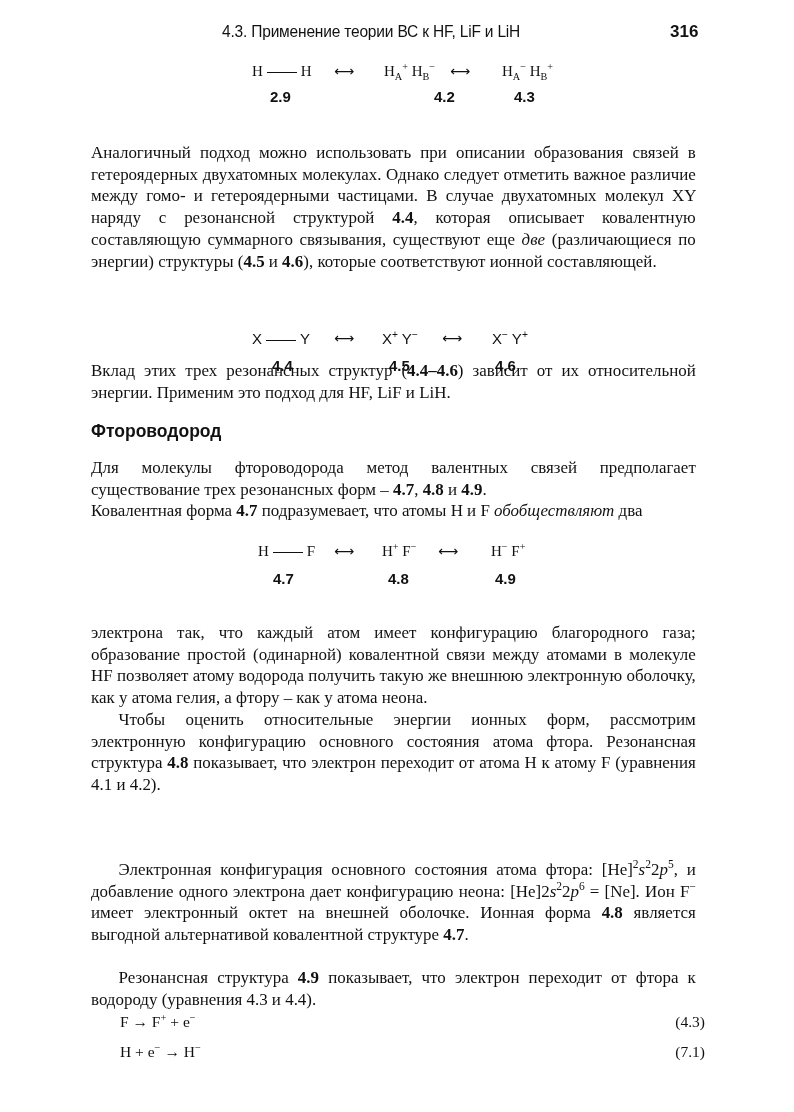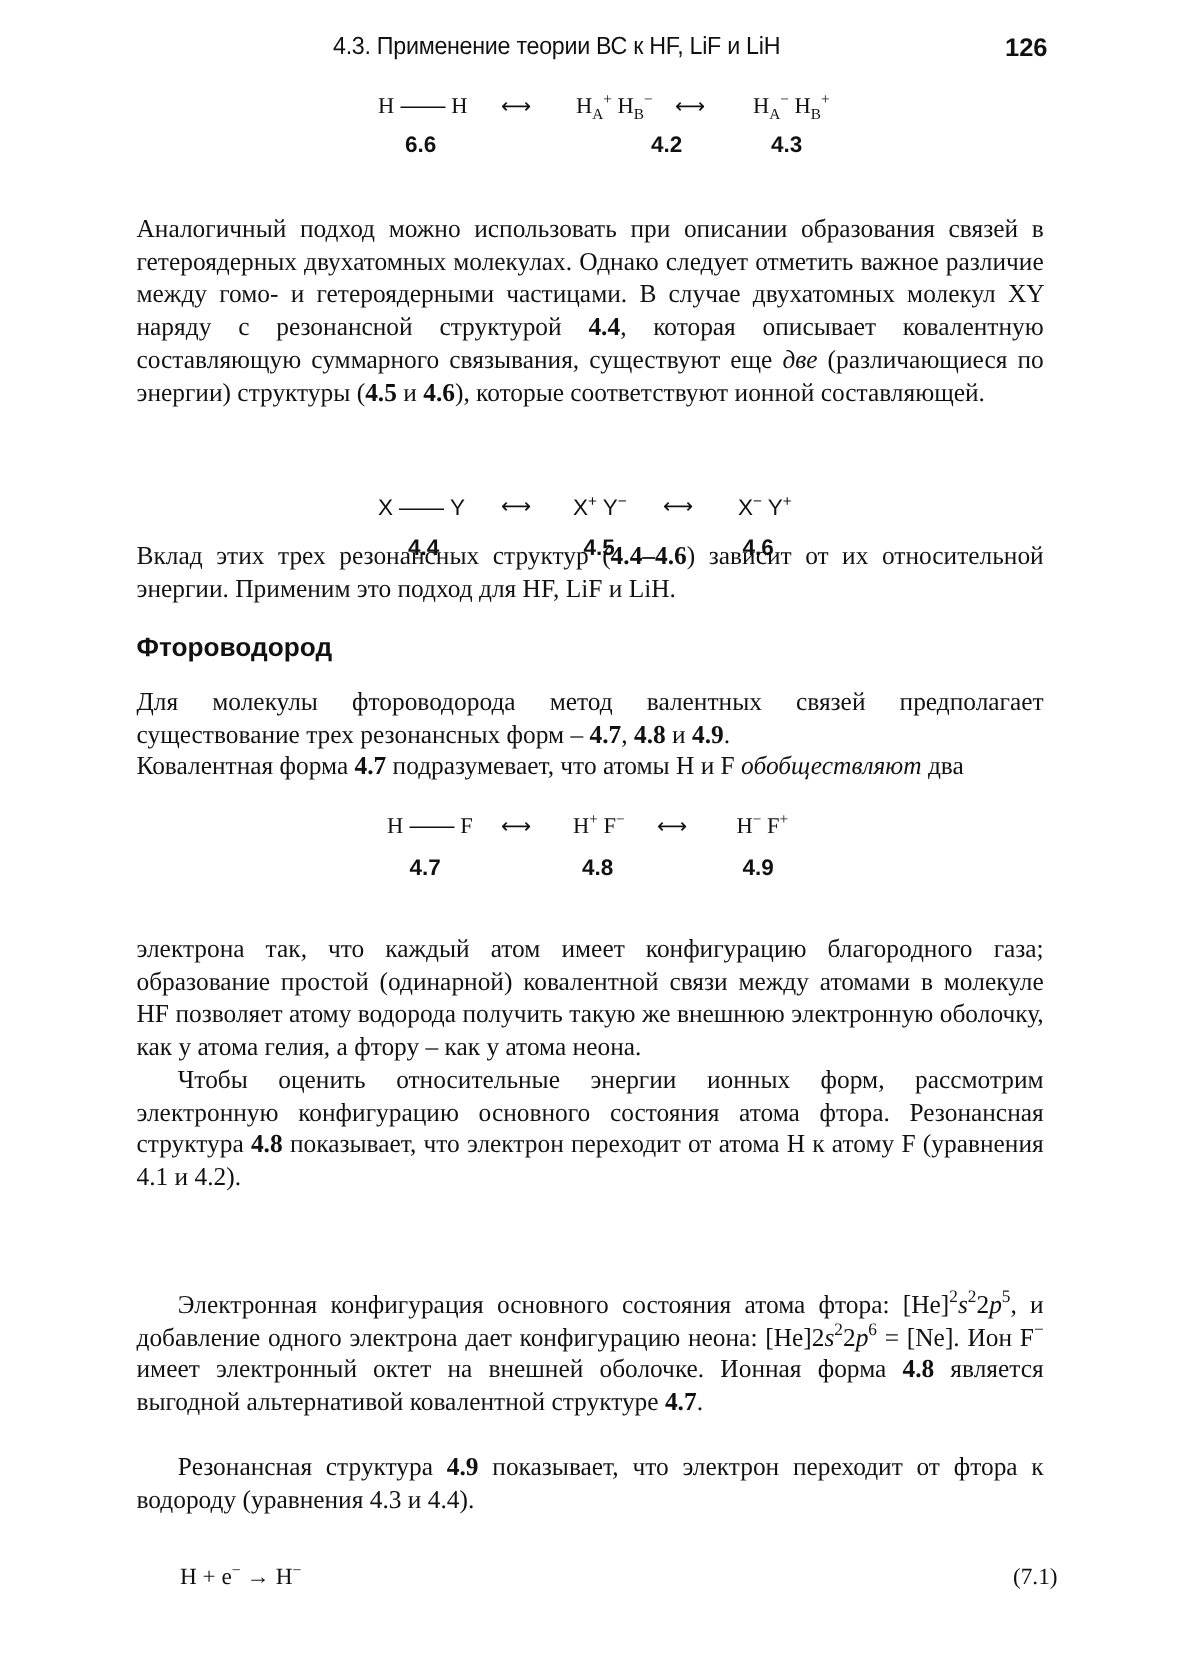--- a/index.html
+++ b/index.html
@@ -21,29 +21,29 @@
     .eq .num { position: absolute; right: 0; white-space: nowrap; }
     b { font-weight: bold; }
     i { font-style: italic; }
   </style>
 </head>
 <body>
 
 <div class="page">
 
   <div class="running-head">4.3. Применение теории ВС к HF, LiF и LiH</div>
-  <div class="page-num">126</div>
+  <div class="page-num">316</div>
 
   <div class="scheme" style="left:252px; top:63px; width:300px; height:50px;">
     <span class="f" style="left:0; top:0;">H<span class="bond"></span>H</span>
     <span class="arr" style="left:82px;">⟷</span>
     <span class="f" style="left:132px; top:0;">H<sub>A</sub><sup>+</sup> H<sub>B</sub><sup>−</sup></span>
     <span class="arr" style="left:198px;">⟷</span>
     <span class="f" style="left:250px; top:0;">H<sub>A</sub><sup>−</sup> H<sub>B</sub><sup>+</sup></span>
-    <span class="lbl" style="left:18px; top:25px;">6.6</span>
+    <span class="lbl" style="left:18px; top:25px;">2.9</span>
     <span class="lbl" style="left:148px; top:25px;margin-left:34px;">4.2</span>
     <span class="lbl" style="left:262px; top:25px;">4.3</span>
   </div>
 
   <div class="para" style="top:142px;">Аналогичный подход можно использовать при описании образования связей в гетероядерных двухатомных молекулах. Однако следует отметить важное различие между гомо- и гетероядерными частицами. В случае двухатомных молекул <span>XY</span> наряду с резонансной структурой <b>4.4</b>, которая описывает ковалентную составляющую суммарного связывания, существуют еще <i>две</i> (различающиеся по энергии) структуры (<b>4.5</b> и <b>4.6</b>), которые соответствуют ионной составляющей.</div>
 
   <div class="scheme" style="left:252px; top:290px; width:300px; height:50px;margin-top:40px;">
     <span class="f" style="left:0; top:0; font-family:'Liberation Sans',sans-serif;">X<span class="bond"></span>Y</span>
     <span class="arr" style="left:82px;">⟷</span>
     <span class="f" style="left:130px; top:0; font-family:'Liberation Sans',sans-serif;">X<sup>+</sup> Y<sup>−</sup></span>
@@ -73,18 +73,23 @@
 
   <div class="para" style="top:622px;">электрона так, что каждый атом имеет конфигурацию благородного газа; образование простой (одинарной) ковалентной связи между атомами в молекуле HF позволяет атому водорода получить такую же внешнюю электронную оболочку, как у атома гелия, а фтору – как у атома неона.</div>
 
   <div class="para indent" style="top:709px;">Чтобы оценить относительные энергии ионных форм, рассмотрим электронную конфигурацию основного состояния атома фтора. Резонансная структура <b>4.8</b> показывает, что электрон переходит от атома H к атому F (уравнения 4.1 и 4.2).</div>
 
 
   <div class="para indent" style="top:859px;">Электронная конфигурация основного состояния атома фтора: [He]<sup>2</sup><i>s</i><sup>2</sup>2<i>p</i><sup>5</sup>, и добавление одного электрона дает конфигурацию неона: [He]2<i>s</i><sup>2</sup>2<i>p</i><sup>6</sup> = [Ne]. Ион F<sup>−</sup> имеет электронный октет на внешней оболочке. Ионная форма <b>4.8</b> является выгодной альтернативой ковалентной структуре <b>4.7</b>.</div>
 
   <div class="para indent" style="top:967px;">Резонансная структура <b>4.9</b> показывает, что электрон переходит от фтора к водороду (уравнения 4.3 и 4.4).</div>
 
+  <div class="eq" style="top:1013px; height:20px;">
+    <span class="expr">F → F<sup>+</sup> + e<sup>−</sup></span>
+
+    <span class="num">(4.3)</span>
+  </div>
   <div class="eq" style="top:1043px; height:20px;">
     <span class="expr">H + e<sup>−</sup> → H<sup>−</sup></span>
     <span class="num">(7.1)</span>
   </div>
 
 </div>
 
 </body></html>

